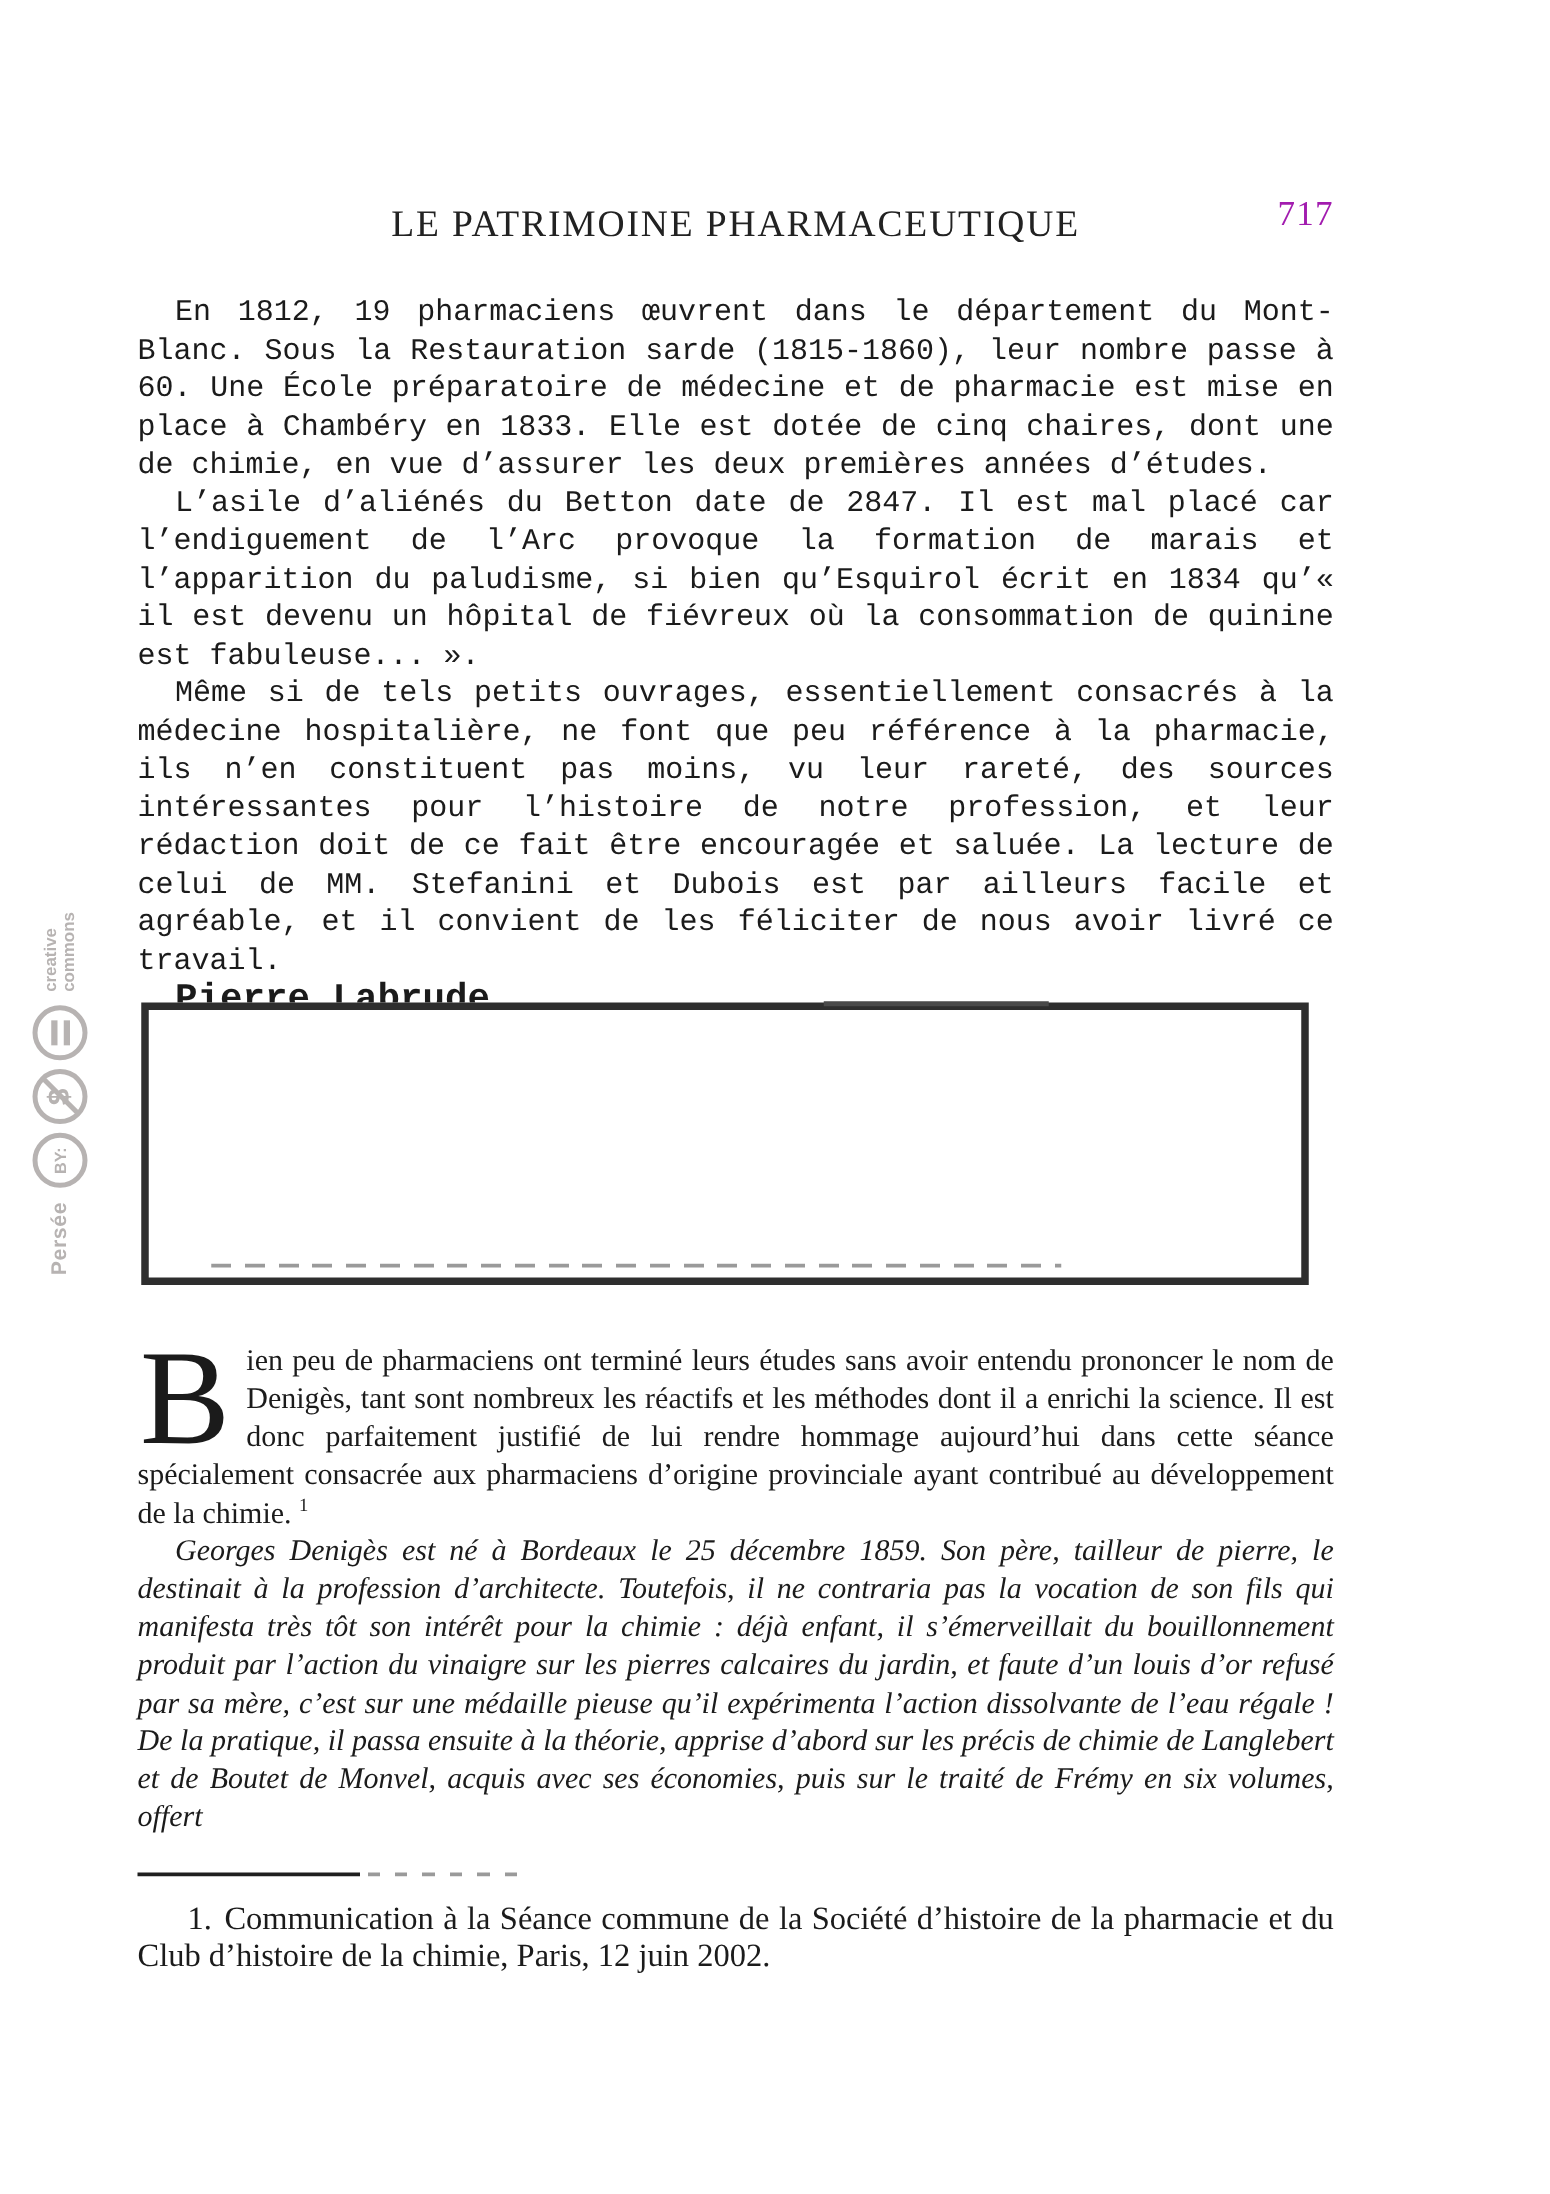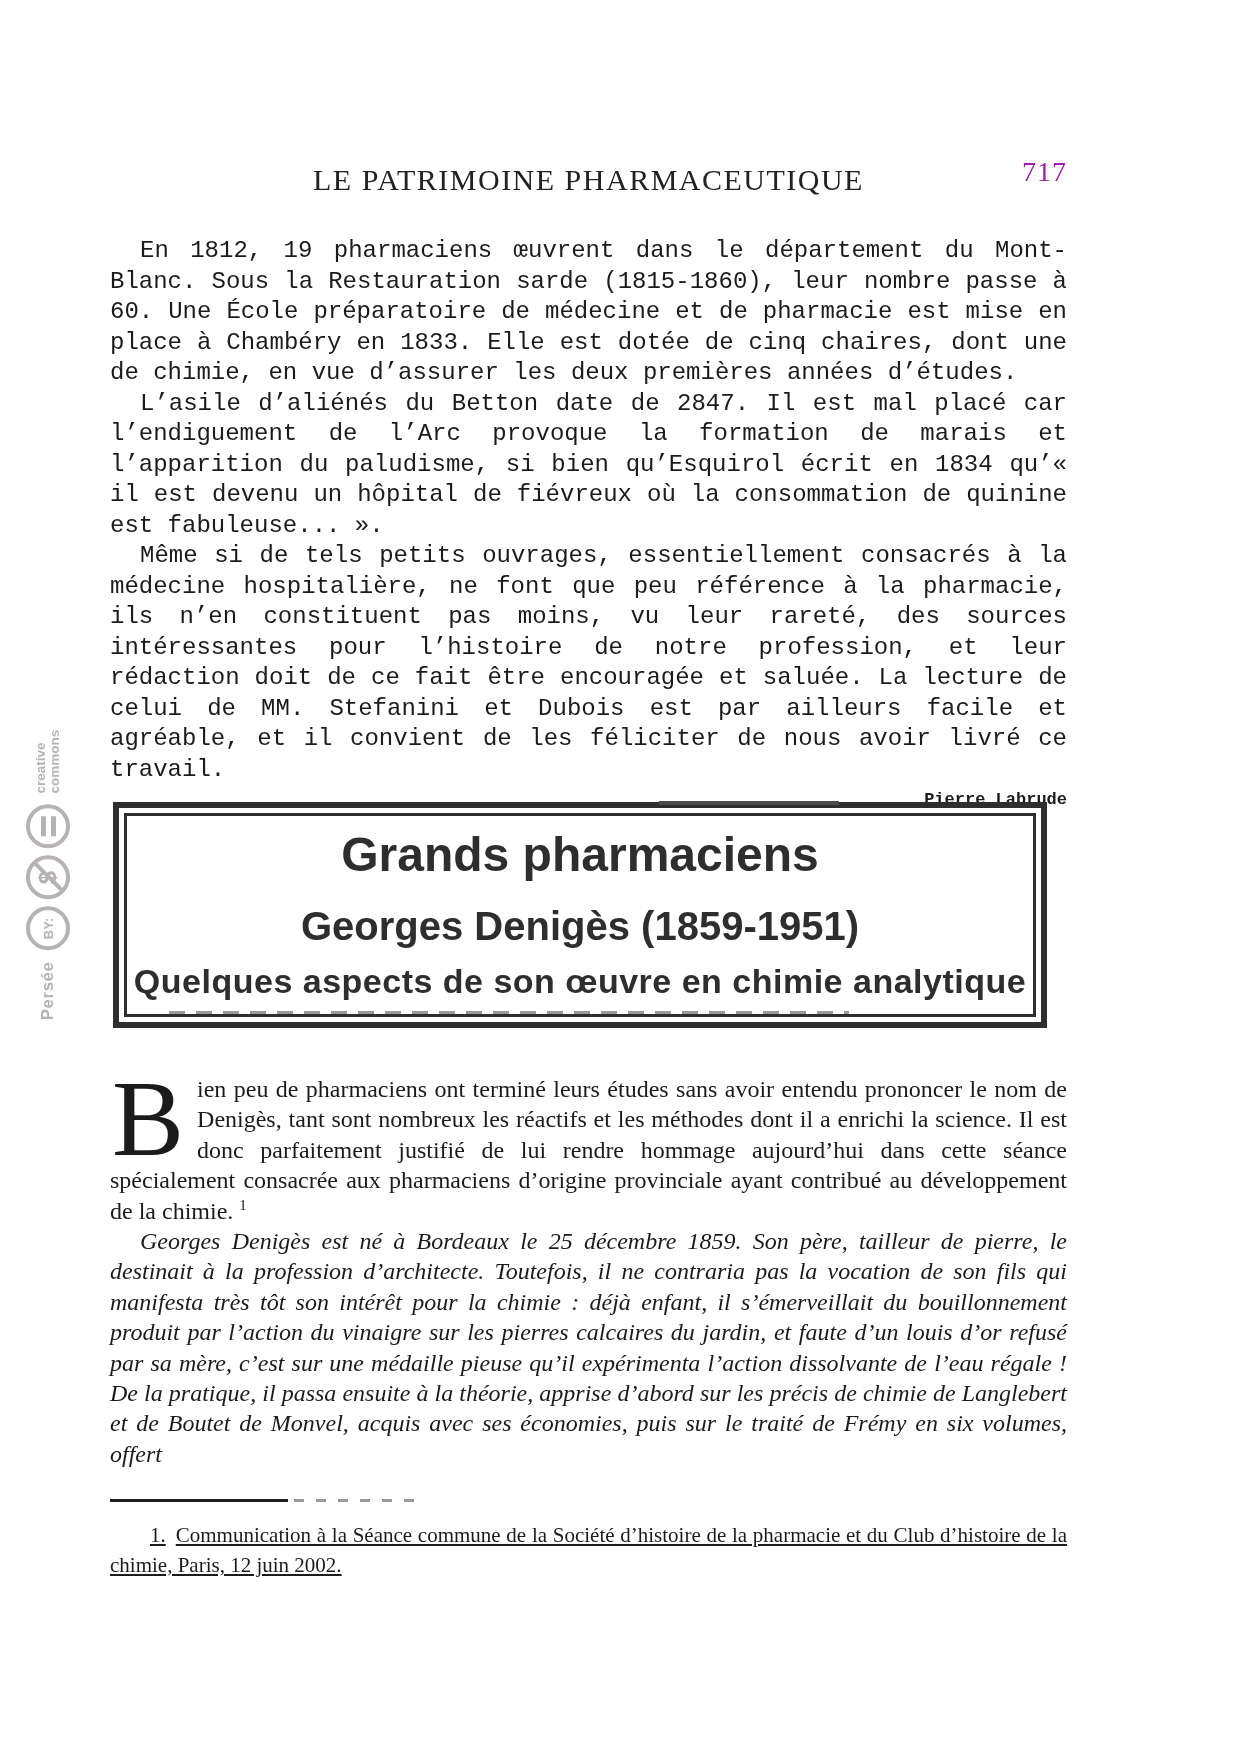--- a/index.html
+++ b/index.html
@@ -31,23 +31,22 @@
     position: absolute; left: 110px; top: 236px; width: 957px;
     font-size: 24px; line-height: 30.5px; text-align: justify;
     hyphens: auto;
     font-family: Liberation Mono, monospace;
   }
   .intro p { margin: 0; text-indent: 30px; }
   sup.sup { font-size: 0.62em; vertical-align: super; line-height: 0; }
 
   .signature {
     margin-top: 22px;
-    text-align: right;
     font-weight: bold;
-    font-size: 17px;
+    font-size: 30px;
     text-indent: 0;
   }
 
   
   .title-box {
     position: absolute; left: 113px; top: 802px; width: 934px; height: 226px;
     border: 6px solid #2e2e2e;
     box-sizing: border-box;
     background: #ffffff;
   }
@@ -96,23 +95,22 @@
     position: absolute; left: 110px; top: 1490px; width: 957px;
   }
   .footnote-rule { width: 178px; height: 3px; background: #1f1f1f; display: inline-block; vertical-align: middle; }
   .footnote-rule-dashes {
     display: inline-block; vertical-align: middle;
     width: 130px; height: 3px; margin-left: 6px;
     background: repeating-linear-gradient(90deg, #9a9a9a 0 10px, transparent 10px 22px);
   }
   .footnote-text {
     margin: 12px 0 0 0;
-    font-size: 21px; line-height: 30px; text-align: justify;
+    font-size: 26px; line-height: 30px; text-align: justify;
     text-indent: 40px;
-    text-decoration: underline;
   }
   .footnote-label { margin-right: 10px; }
 
   
   .watermark {
     position: absolute; left: 48px; top: 875px;
     transform: translate(-50%, -50%) rotate(-90deg);
     transform-origin: center center;
     display: flex; flex-direction: row; align-items: center;
     gap: 7px;
@@ -151,25 +149,20 @@
 
 <div class="intro">
   <p>En 1812, 19 pharmaciens œuvrent dans le département du Mont-Blanc. Sous la Restauration sarde (1815-1860), leur nombre passe à 60. Une École préparatoire de médecine et de pharmacie est mise en place à Chambéry en 1833. Elle est dotée de cinq chaires, dont une de chimie, en vue d’assurer les deux premières années d’études.</p>
   <p>L’asile d’aliénés du Betton date de 2847. Il est mal placé car l’endiguement de l’Arc provoque la formation de marais et l’apparition du paludisme, si bien qu’Esquirol écrit en 1834 qu’« il est devenu un hôpital de fiévreux où la consommation de quinine est fabuleuse... ».</p>
   <p>Même si de tels petits ouvrages, essentiellement consacrés à la médecine hospitalière, ne font que peu référence à la pharmacie, ils n’en constituent pas moins, vu leur rareté, des sources intéressantes pour l’histoire de notre profession, et leur rédaction doit de ce fait être encouragée et saluée. La lecture de celui de MM. Stefanini et Dubois est par ailleurs facile et agréable, et il convient de les féliciter de nous avoir livré ce travail.</p>
   <p class="signature">Pierre Labrude</p>
 </div>
 
 <div class="title-box">
   <div class="box-top-artifact"></div>
-  <div class="title-box-inner">
-    <div class="box-series">Grands pharmaciens</div>
-    <div class="box-title">Georges Denigès (1859-1951)</div>
-    <div class="box-subtitle">Quelques aspects de son œuvre en chimie analytique</div>
-  </div>
   <div class="box-bottom-artifact"></div>
 </div>
 
 <div class="article">
   <p><span class="dropcap">B</span><span>ien peu de pharmaciens ont terminé leurs études sans avoir entendu prononcer le nom de Denigès, tant sont nombreux les réactifs et les méthodes dont il a enrichi la science. Il est donc parfaitement justifié de lui rendre hommage aujourd’hui dans cette séance spécialement consacrée aux pharmaciens d’origine provinciale ayant contribué au développement de la chimie. </span><sup class="sup">1</sup></p>
   <p class="indent">Georges Denigès est né à Bordeaux le 25 décembre 1859. Son père, tailleur de pierre, le destinait à la profession d’architecte. Toutefois, il ne contraria pas la vocation de son fils qui manifesta très tôt son intérêt pour la chimie : déjà enfant, il s’émerveillait du bouillonnement produit par l’action du vinaigre sur les pierres calcaires du jardin, et faute d’un louis d’or refusé par sa mère, c’est sur une médaille pieuse qu’il expérimenta l’action dissolvante de l’eau régale ! De la pratique, il passa ensuite à la théorie, apprise d’abord sur les précis de chimie de Langlebert et de Boutet de Monvel, acquis avec ses économies, puis sur le traité de Frémy en six volumes, offert</p>
 </div>
 
 <div class="footnote">
   <span class="footnote-rule"></span><span class="footnote-rule-dashes"></span>

